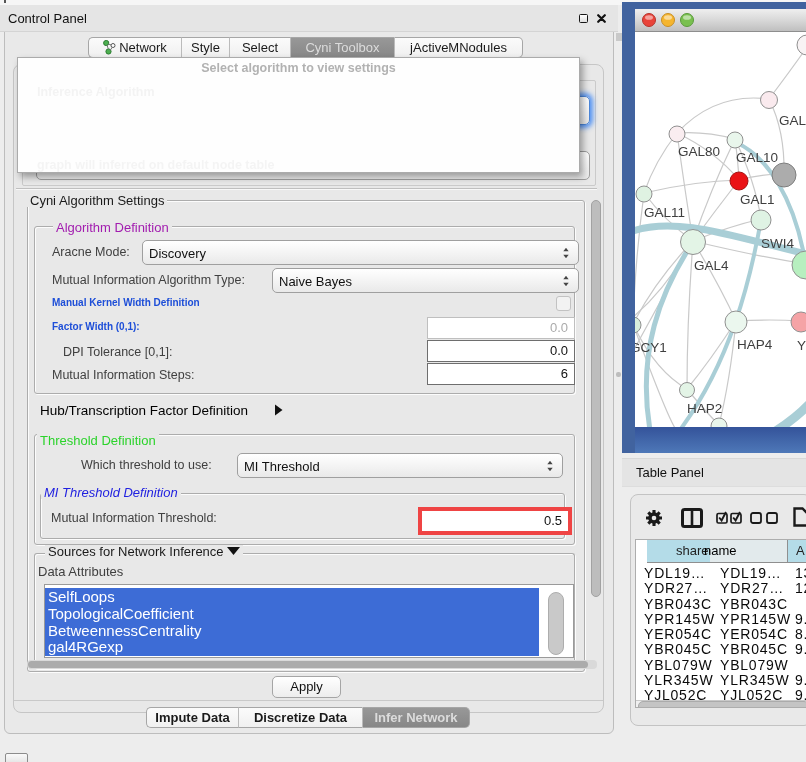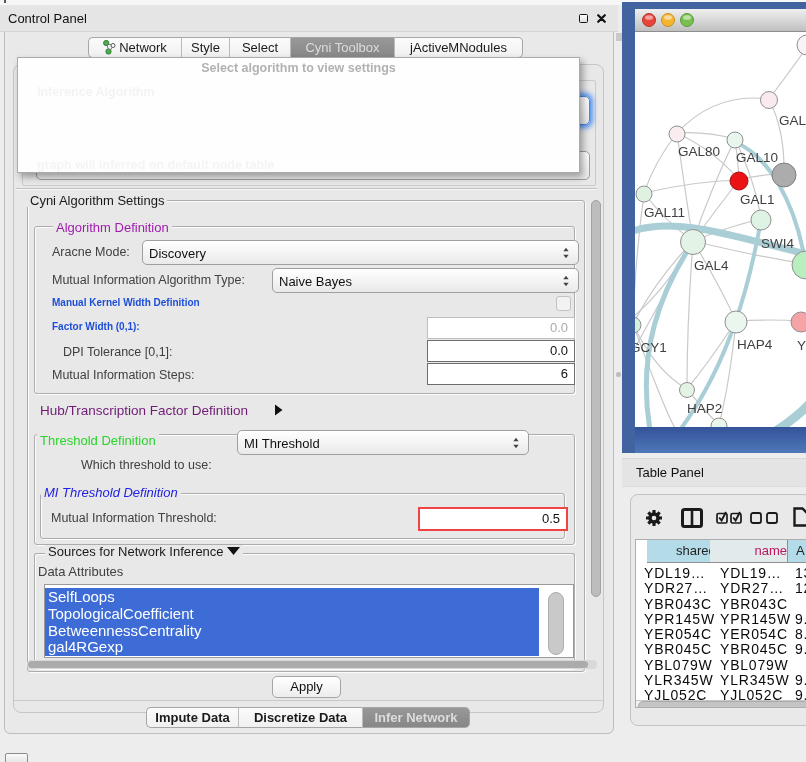--- a/index.html
+++ b/index.html
@@ -73,42 +73,42 @@
 
 <div class="dlab" style="left:52px;top:321px;">Factor Width (0,1):</div>
 <div class="field" style="left:427px;top:317px;width:140px;height:20px;border:1px solid #BFBFBF;color:#ABABAB;">0.0</div>
 
 <div class="blab" style="left:52px;top:345px;margin-left:11px;">DPI Tolerance [0,1]:</div>
 <div class="field" style="left:427px;top:340px;width:140px;height:20px;border:1px solid #6E6E6E;color:#111;">0.0</div>
 
 <div class="blab" style="left:52px;top:368px;">Mutual Information Steps:</div>
 <div class="field" style="left:427px;top:363px;width:140px;height:20px;border:1px solid #6E6E6E;color:#111;">6</div>
 
-<div class="abs" style="left:40px;top:403px;font-size:13.5px;color:#701a75;">Hub/Transcription Factor Definition</div>
+<div class="abs" style="left:40px;top:403px;font-size:13.5px;color:#000000;">Hub/Transcription Factor Definition</div>
 <svg class="abs" style="left:274px;top:404px;" width="9" height="12" viewBox="0 0 9 12">
     <path d="M1 0.5 L8.5 6 L1 11.5 Z" fill="#111"></path>
   </svg>
 
 <div class="etch" style="left:34px;top:434px;width:539px;height:109px;"></div>
 <div class="grouplab" style="left:37px;top:427px;color:#2BD32B;margin-top:7px;">Threshold Definition</div>
 
 <div class="blab" style="left:81px;top:458px;">Which threshold to use:</div>
-<div class="combo" style="left:237px;top:430px;width:290px;height:23px;">
+<div class="combo" style="left:237px;top:453px;width:290px;height:23px;padding-left:34px;">
     <span class="ct">MI Threshold</span>
     <svg class="carr" viewBox="0 0 9 14">
       <path d="M4.5 1 L7.5 5 H1.5 Z" fill="#444"></path>
       <path d="M4.5 13 L1.5 9 H7.5 Z" fill="#444"></path>
     </svg>
   </div>
 
 <div class="etch" style="left:40px;top:493px;width:523px;height:44px;"></div>
 <div class="grouplab" style="left:41px;top:486px;color:#2121E0;font-style:italic;">MI Threshold Definition</div>
 
 <div class="blab" style="left:51px;top:511px;">Mutual Information Threshold:</div>
-<div class="field" style="left:418px;top:507px;width:140px;height:20px;border:2px solid #ef4444;color:#111;">0.5</div>
+<div class="field" style="left:418px;top:507px;width:140px;height:20px;border:4px solid #ef4444;color:#111;">0.5</div>
 
 <div class="etch" style="left:34px;top:553px;width:539px;height:115px;border-bottom:none;"></div>
 <div class="grouplab" style="left:45px;top:545px;color:#1A1A1A;">Sources for Network Inference <svg width="13" height="8" viewBox="0 0 13 8" style="vertical-align:1px;">
       <path d="M0 0 H13 L6.5 8 Z" fill="#111"></path>
     </svg></div>
 
 <div class="blab" style="left:38px;top:564px;font-size:13px;">Data Attributes</div>
 
 <div class="abs" style="left:44px;top:584px;width:530px;height:74px;background:#fff;border:1px solid #9A9A9A;box-sizing:border-box;overflow:hidden;">
   <div style="position:absolute;left:0;top:3px;width:494px;height:68px;background:#3D6CD6;"></div>
@@ -246,21 +246,21 @@
 <svg class="abs" style="left:750px;top:512px;" width="30" height="12" viewBox="0 0 30 12">
   <rect x="1" y="1" width="10" height="10" rx="2" fill="none" stroke="#1A1A1A" stroke-width="1.8"></rect>
   <rect x="17" y="1" width="10" height="10" rx="2" fill="none" stroke="#1A1A1A" stroke-width="1.8"></rect>
 </svg>
 <svg class="abs" style="left:793px;top:506px;" width="13" height="22" viewBox="0 0 13 22">
   <path d="M1.5 2.5 h8 l5 5 v12 h-13 z" fill="none" stroke="#1A1A1A" stroke-width="2.4"></path>
 </svg>
 
 <div class="abs" style="left:635px;top:539px;width:171px;height:169px;background:#fff;border:1px solid #ADADAD;border-right:none;box-sizing:border-box;overflow:hidden;">
   <div style="position:absolute;left:11px;top:0;height:23px;width:74px;background:#B4DCE8;border-right:1px solid #8F8F8F;border-bottom:1px solid #8F8F8F;box-sizing:border-box;text-align:center;text-indent:9px;font-size:13px;line-height:22px;color:#222;padding-left:20px;">shared…</div>
-  <div style="position:absolute;left:74px;top:0;height:23px;width:78px;background:#E2EAEC;border-right:1px solid #8F8F8F;border-bottom:1px solid #8F8F8F;box-sizing:border-box;text-align:right;text-indent:-6px;font-size:13px;line-height:22px;color:#be185d;">name</div>
+  <div style="position:absolute;left:74px;top:0;height:23px;width:78px;background:#E2EAEC;border-right:1px solid #8F8F8F;border-bottom:1px solid #8F8F8F;box-sizing:border-box;text-align:left;text-indent:-6px;font-size:13px;line-height:22px;color:#000000;">name</div>
   <div style="position:absolute;left:152px;top:0;height:23px;width:40px;background:#B4DCE8;border-bottom:1px solid #8F8F8F;box-sizing:border-box;font-size:13px;line-height:22px;color:#222;padding-left:8px;">A</div>
   <div style="position:absolute;left:8px;top:26px;font-size:14px;letter-spacing:0.8px;color:#0A0A0A;line-height:15.3px;">YDL19…<br>YDR27…<br>YBR043C<br>YPR145W<br>YER054C<br>YBR045C<br>YBL079W<br>YLR345W<br>YJL052C</div>
   <div style="position:absolute;left:84px;top:26px;font-size:14px;letter-spacing:0.8px;color:#0A0A0A;line-height:15.3px;">YDL19…<br>YDR27…<br>YBR043C<br>YPR145W<br>YER054C<br>YBR045C<br>YBL079W<br>YLR345W<br>YJL052C</div>
   <div style="position:absolute;left:159px;top:26px;font-size:14px;letter-spacing:0.8px;color:#0A0A0A;line-height:15.3px;">13<br>12<br>&nbsp;<br>9.<br>8.<br>9.<br>&nbsp;<br>9.<br>9.</div>
   <div style="position:absolute;left:0px;top:160px;width:171px;height:12px;background:#F0F0F0;border-top:1px solid #C9C9C9;"></div>
   <div style="position:absolute;left:2px;top:161px;width:169px;height:9px;background:#C4C4C4;border:1px solid #ABABAB;border-radius:5px;"></div>
 </div>
 
 <div class="abs" style="left:616px;top:33px;width:6px;height:8px;background:#C9C9C9;"></div>
 <div class="abs" style="left:616px;top:372px;width:5px;height:5px;background:#BDBDBD;border-radius:2px;"></div>

